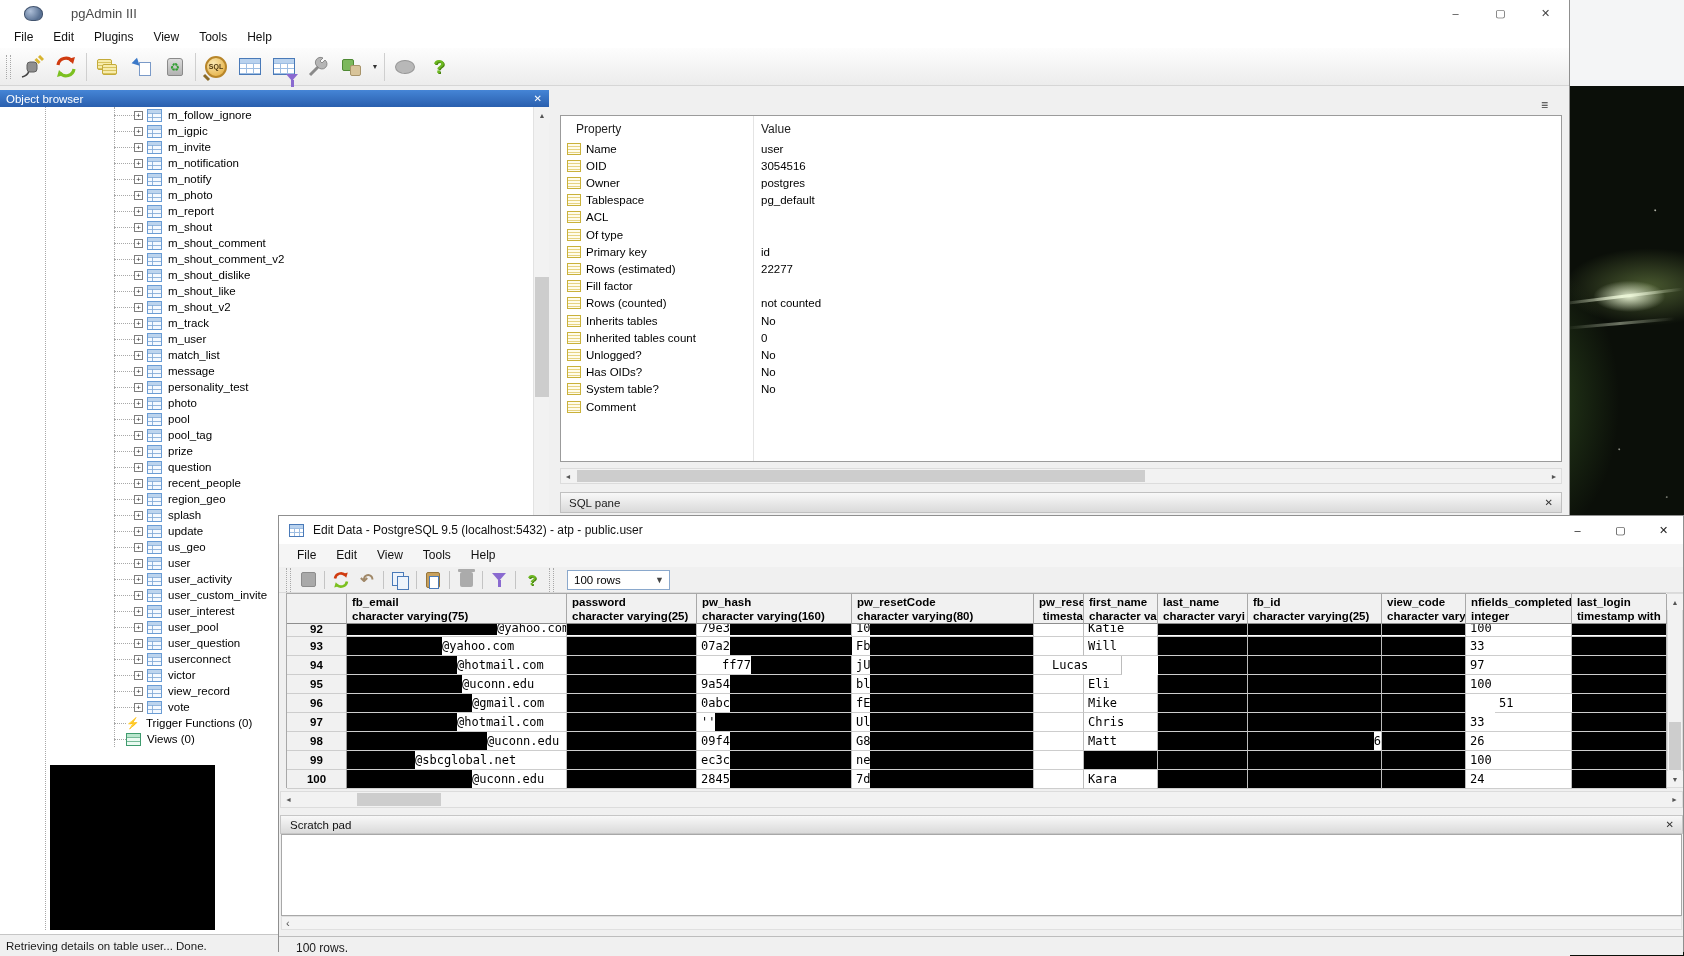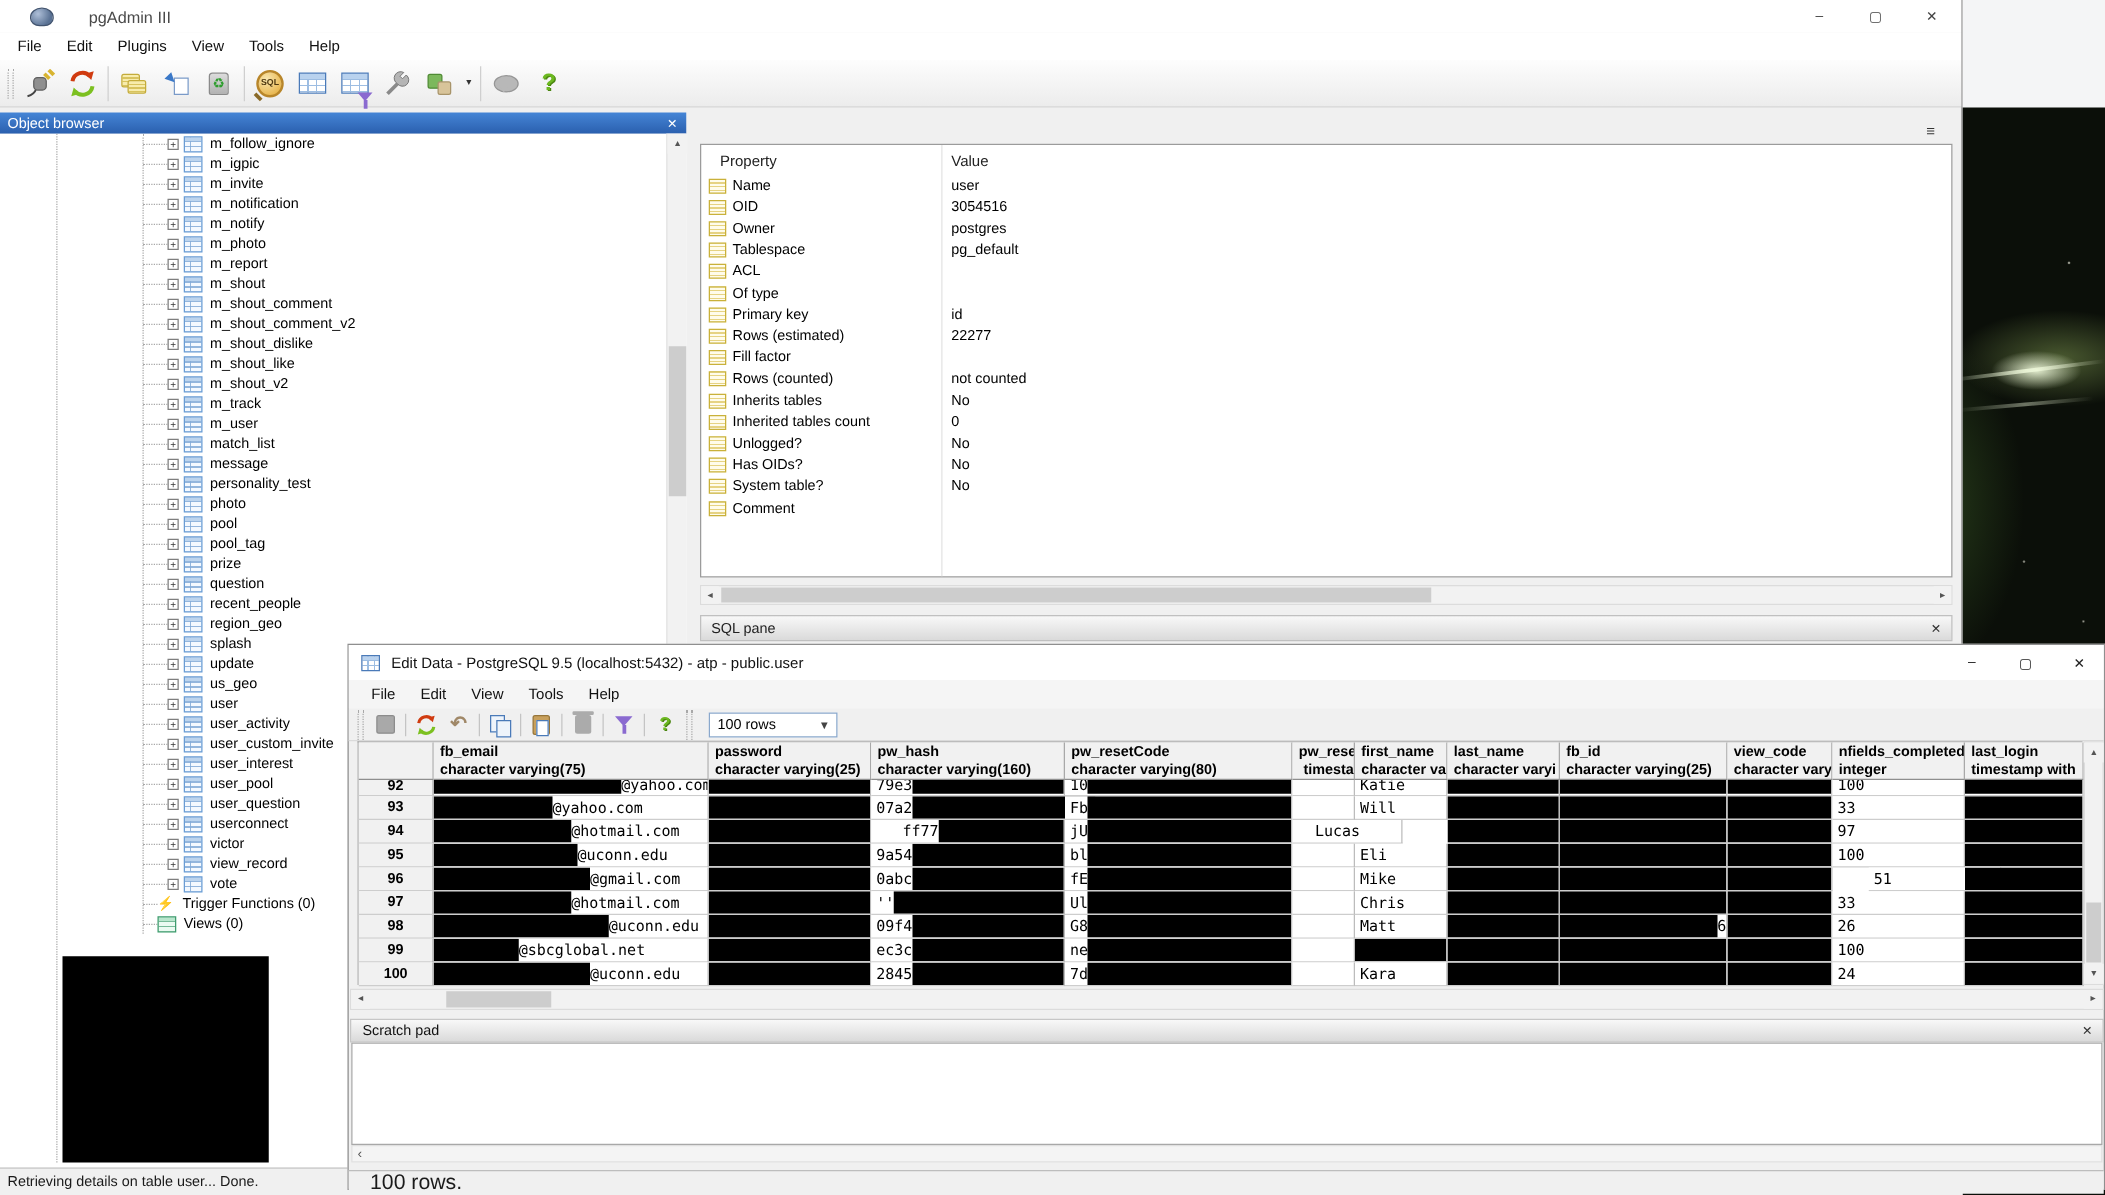--- a/index.html
+++ b/index.html
@@ -164,21 +164,21 @@
   .mono{font-family:"DejaVu Sans Mono",monospace;font-size:12px;white-space:pre;color:#000}
   .pad{padding-left:4px}
   .evsb{position:absolute;left:1388px;top:77px;width:16px;height:195px;background:#f2f2f2;border:1px solid #dcdcdc}
   .ehsb{position:absolute;left:1px;top:275px;width:1403px;height:17px;background:#f2f2f2;border:1px solid #dcdcdc}
   .spadhdr{position:absolute;left:1px;top:299px;width:1403px;height:19px;background:linear-gradient(#f8f8f8,#dadada);
     border:1px solid #c6c6c6;display:flex;align-items:center;padding-left:9px;font-size:11.5px;color:#111}
   .spad{position:absolute;left:2px;top:318px;width:1401px;height:82px;background:#fff;border:1px solid #a8a8a8}
   .spadsb{position:absolute;left:2px;top:400px;width:1401px;height:14px;background:#f4f4f4;border:1px solid #e0e0e0;
     display:flex;align-items:center;padding-left:4px;font-size:11px;color:#555}
   .estatus{position:absolute;left:0;top:420px;width:1404px;height:19px;background:#f0f0f0;border-top:1px solid #bdbdbd;
-    display:flex;align-items:center;padding-left:17px;font-size:17px;color:#1a1a1a}
+    display:flex;align-items:flex-end;padding-left:17px;font-size:12px;color:#1a1a1a}
 </style>
 </head>
 <body>
 
 <div class="screen">
 
   <div class="abs wallpaper"></div>
   <div class="abs streak streak1"></div>
   <div class="abs streak streak2"></div>
   <div class="abs streak streak3"></div>

